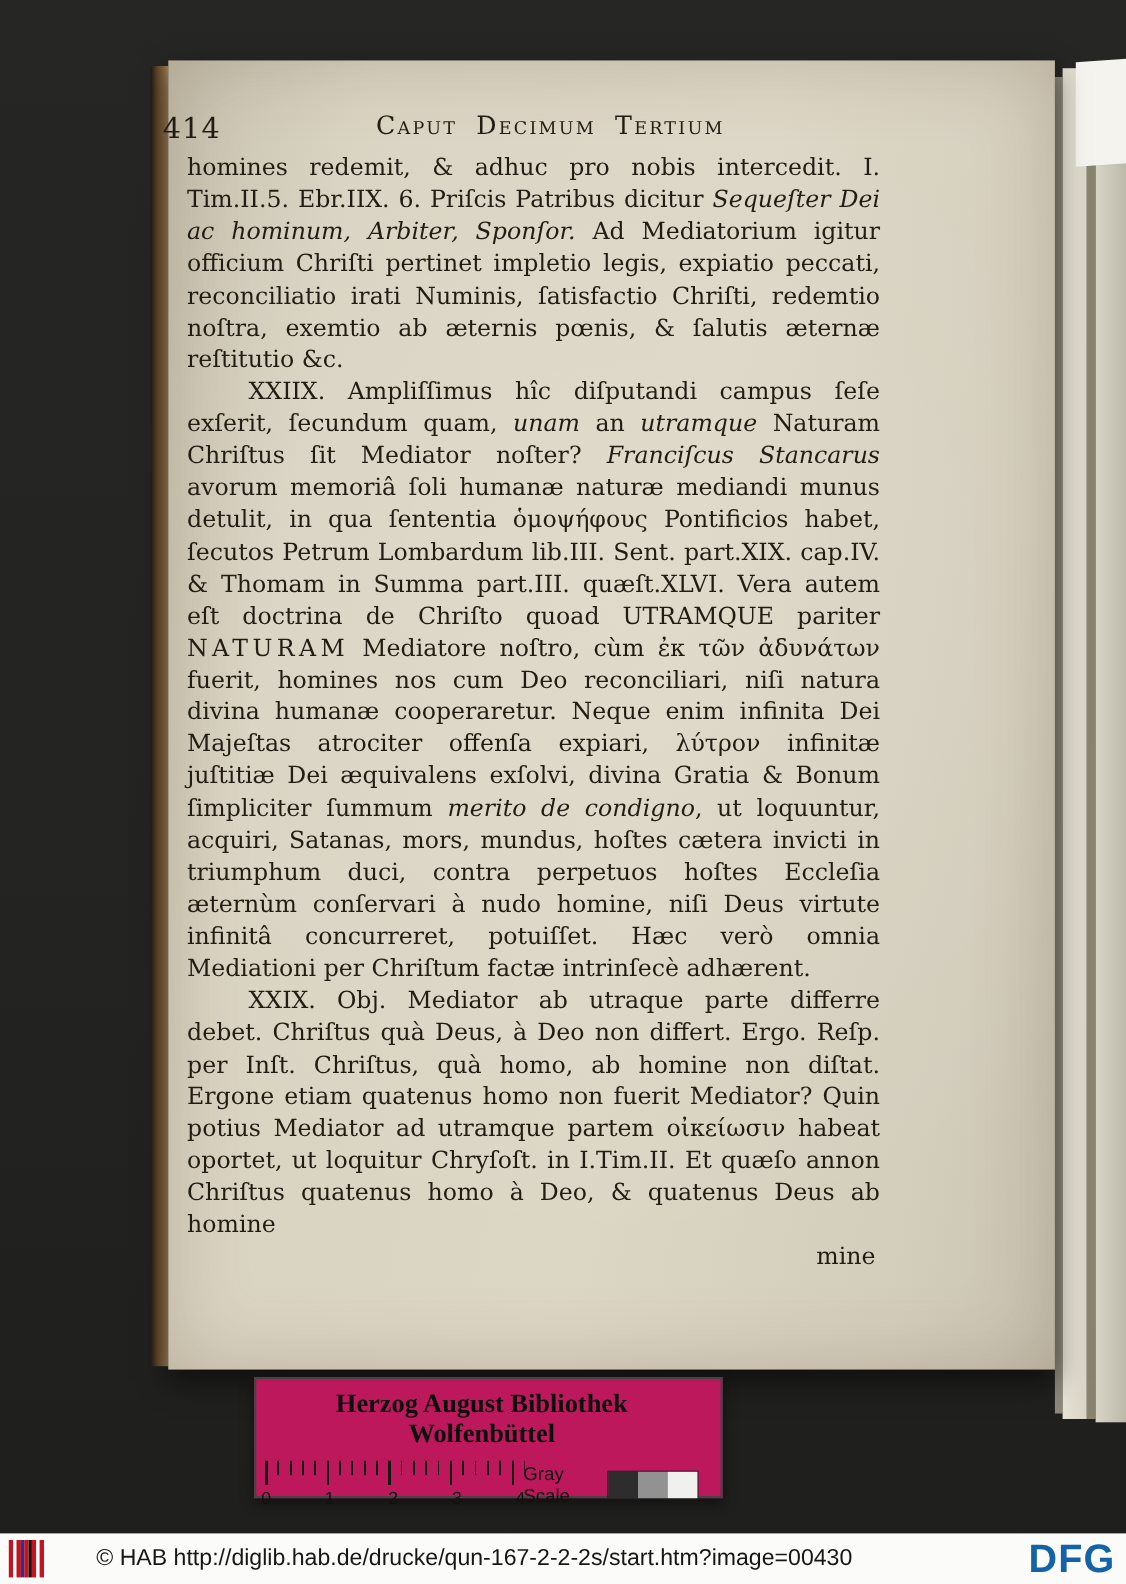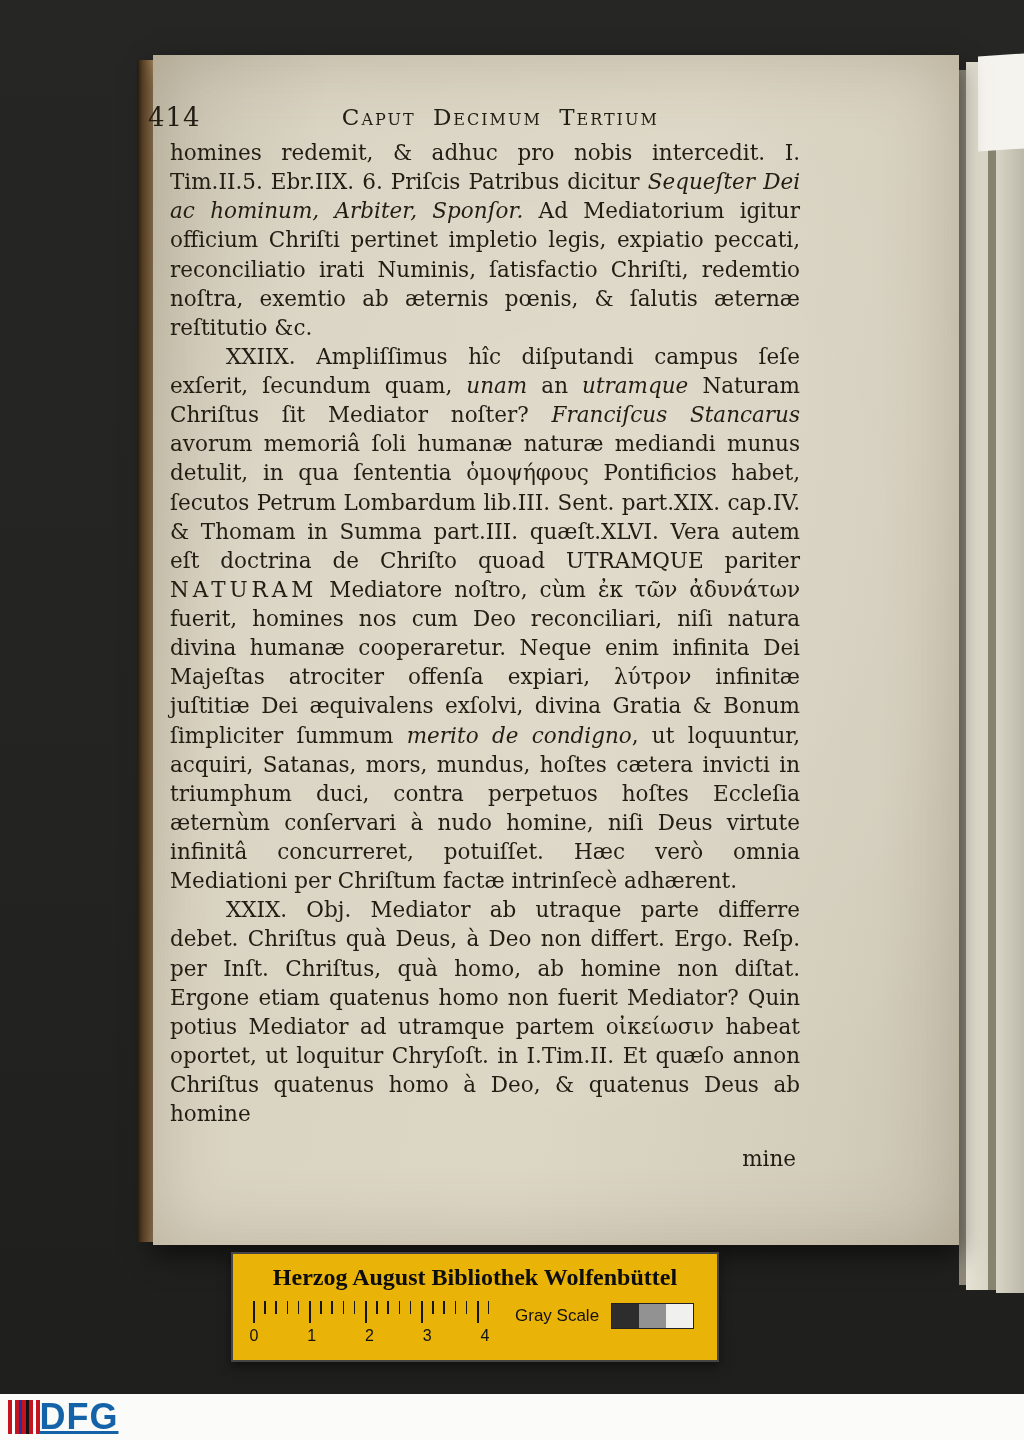--- a/index.html
+++ b/index.html
@@ -27,43 +27,43 @@
   .fore-edge-2 { position:absolute; left:966px; top:62px;  width:22px; height:1228px; background:linear-gradient(90deg,#e6e2d4,#d9d5c6); }
   .fore-edge-3 { position:absolute; left:988px; top:66px;  width:8px;  height:1224px; background:#89846f; }
   .fore-edge-4 { position:absolute; left:996px; top:58px;  width:28px; height:1235px; background:linear-gradient(90deg,#d8d4c6,#bdb9aa); }
   .page-corner-white { position:absolute; left:978px; top:55px; width:46px; height:95px; background:#f4f3ee; transform:skewY(-4deg); }
 
   
   .text-block {
     position:absolute; left:148px; top:102px; width:652px;
     color:#221d13;
   }
-  .head-row { display:flex; align-items:center; margin-bottom:6px; }
+  .head-row { display:flex; align-items:flex-start; margin-bottom:6px; }
   .page-number { font-size:26px; letter-spacing:1px; }
   .running-head {
     flex:1; text-align:center; font-variant: small-caps;
     font-size:23px; letter-spacing:2px; word-spacing:8px;
   }
   .para {
     font-size:21.5px; line-height:1.355; text-align:justify;
     text-justify: inter-word;
     margin-left: 22px;
   }
   .para.indent { text-indent:2.6em; }
   .para .it { font-style:italic; }
   .para .gk { }
   .para .sp { letter-spacing:4px; }
-  .catchword { text-align:right; font-size:21.5px; margin-top:18px; padding-right:4px; }
+  .catchword { text-align:right; font-size:21.5px; margin-top:2px; padding-right:4px; }
 
   
   .lib-label {
-    position:absolute; left:231px; top:1252px; width:488px; height:110px;
-    background:#eab308; border:2px solid #454545;
+    position:absolute; left:231px; top:1252px; width:426px; height:110px;
+    background:#be185d; border:2px solid #454545;
     box-shadow: 0 4px 10px rgba(0,0,0,.5);
-    padding:10px 20px 0 20px;
+    padding:10px 20px 0 8px;
   }
   .lib-title {
     text-align:center; font-family:"Liberation Serif", serif; font-weight:bold;
     font-size:24px; color:#0d0d0d;
   }
   .label-row { display:flex; align-items:flex-start; margin-top:10px; }
   .ruler { position:relative; width:248px; height:52px; }
   .ruler .minor {
     position:absolute; top:0; left:0; width:236px; height:13px;
     background: repeating-linear-gradient(90deg,#161616 0 1.7px, transparent 1.7px 11.2px);
@@ -154,14 +154,15 @@
       <div style="background: rgb(196, 20, 32);"></div>
       <div style="background: rgb(255, 255, 255);"></div>
       <div style="background: rgb(196, 20, 32);"></div>
       <div style="background: rgb(36, 52, 156);"></div>
       <div style="background: rgb(196, 20, 32);"></div>
       <div style="background: rgb(20, 20, 20);"></div>
       <div style="background: rgb(196, 20, 32);"></div>
       <div style="background: rgb(255, 255, 255);"></div>
       <div style="background: rgb(196, 20, 32);"></div>
     </div>
-  <span class="dfg-logo" style="color: rgb(20, 99, 168); text-decoration: underline;">DFG</span>
+  <span class="copyright">© HAB http://diglib.hab.de/drucke/qun-167-2-2-2s/start.htm?image=00430</span>
+  <span class="dfg-logo" style="color: rgb(20, 99, 168);">DFG</span>
 </div>
 
 </body></html>

